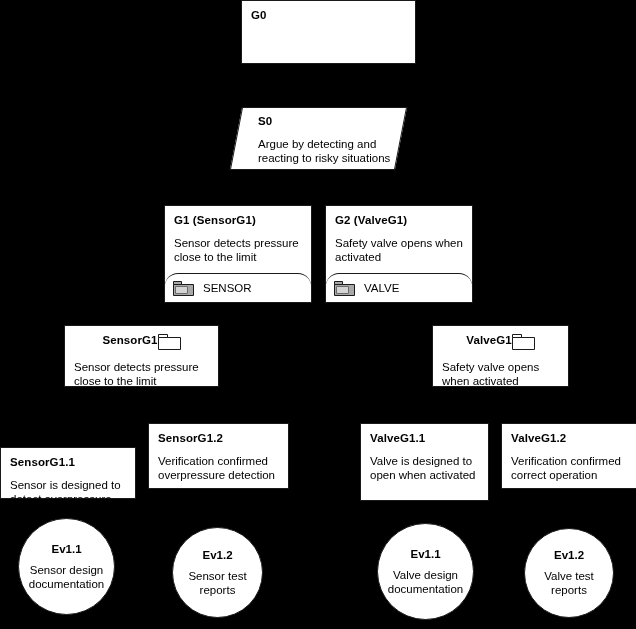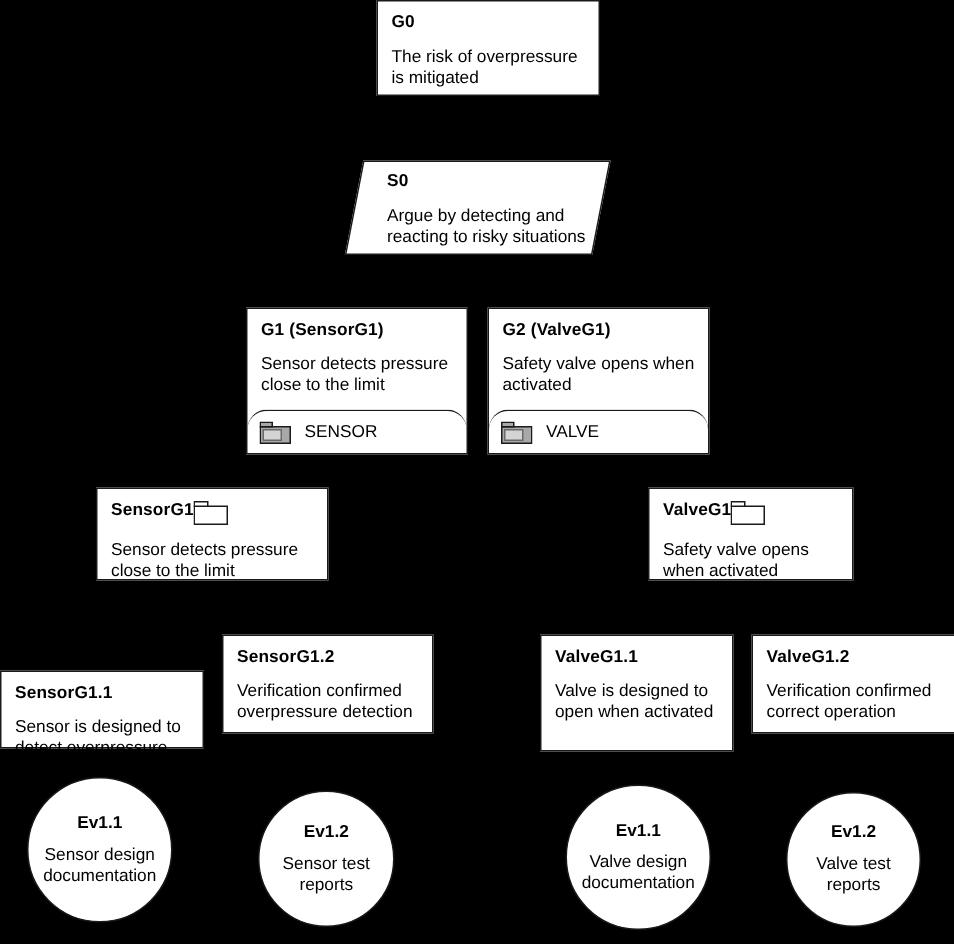--- a/index.html
+++ b/index.html
@@ -96,21 +96,21 @@
     line-height: 13px;
   }
 
   
   .module-node {
     padding: 8px 9px 7px 9px;
   }
   .module-node .mn-head {
     display: flex;
     align-items: flex-start;
-    justify-content: flex-start;
+    justify-content: center;
   }
   .module-node .node-text {
     margin-top: 10px;
   }
 
   
   .folder-icon {
     display: inline-block;
     line-height: 0;
     flex: 0 0 auto;
@@ -140,23 +140,22 @@
     line-height: 14px;
     margin-top: 7px;
     padding: 0 8px;
   }
 </style>
 </head>
 <body>
 
 <div id="canvas">
 
-  <div class="node goal" style="left:251px; top:0px; width:149px; height:64px;">
+  <div class="node goal" style="left:241px; top:0px; width:175px; height:64px;">
     <div class="node-id">G0</div>
-    <div class="node-text">The risk of overpressure is mitigated</div>
   </div>
 
   <div class="strategy-wrap" style="left:236px; top:107px; width:165px; height:63px;">
     <div class="strategy-shape"></div>
     <div class="strategy-body">
       <div class="node-id">S0</div>
       <div class="node-text">Argue by detecting and reacting to risky situations</div>
     </div>
   </div>
 

